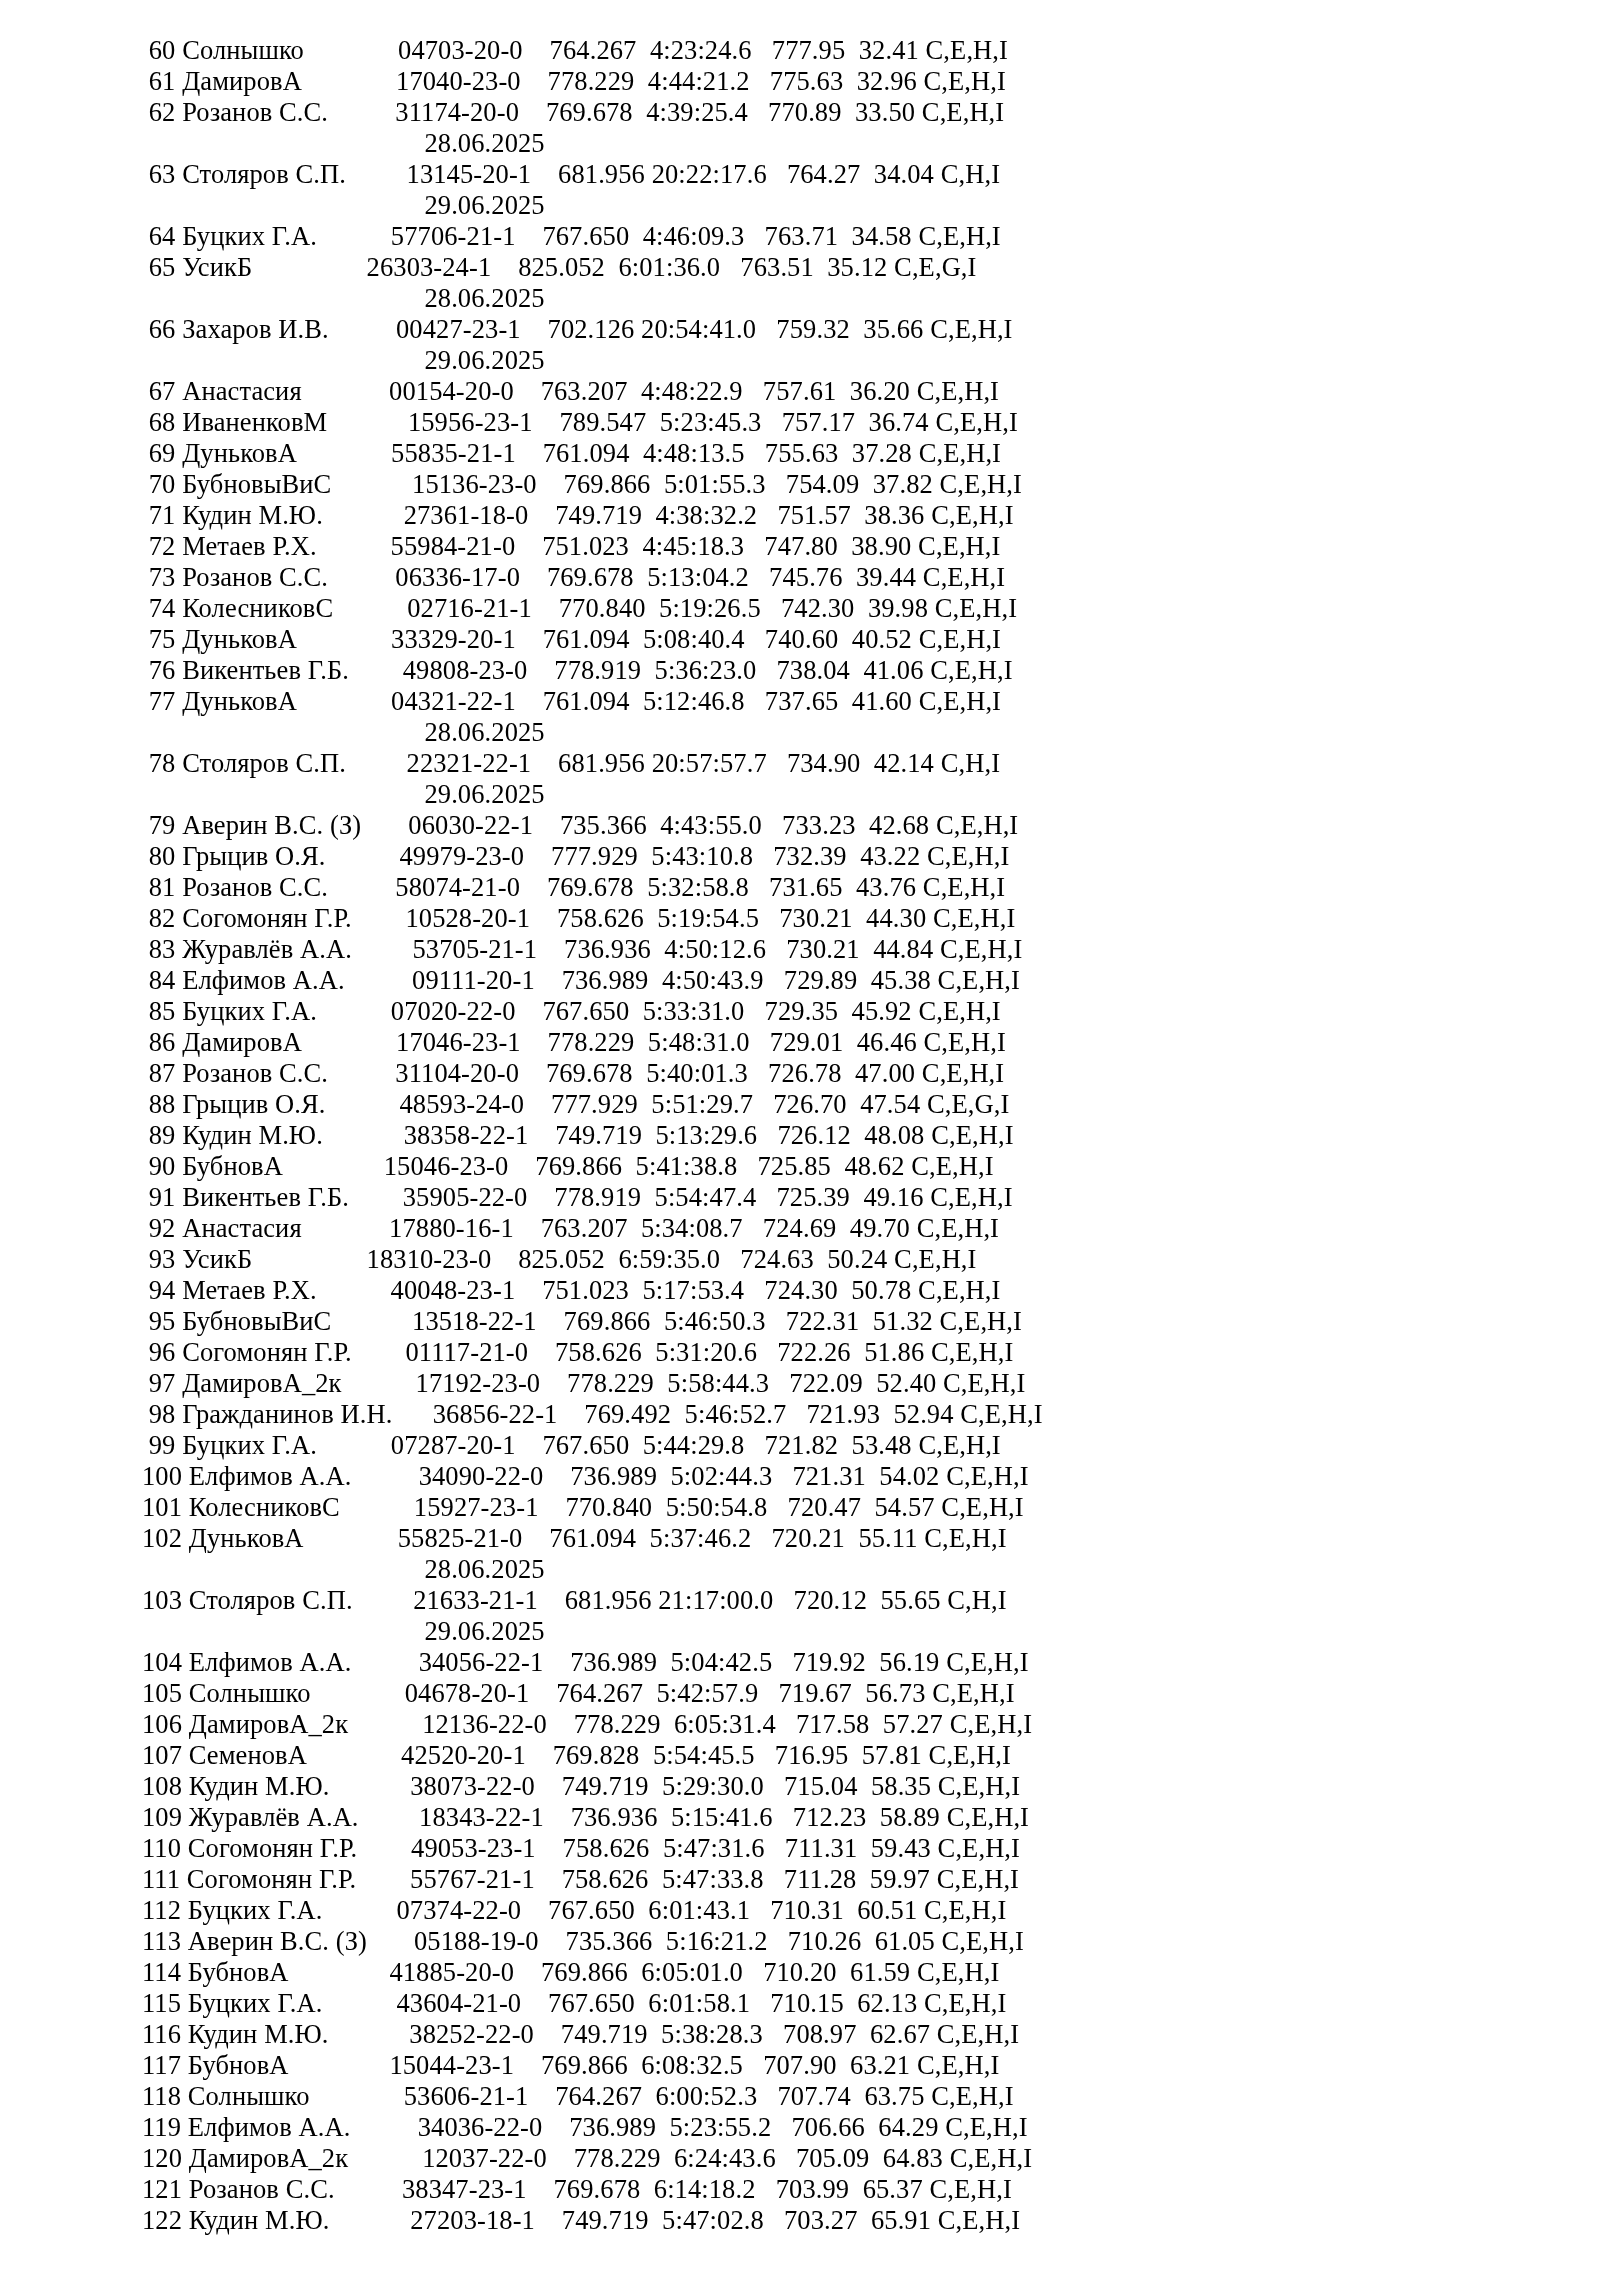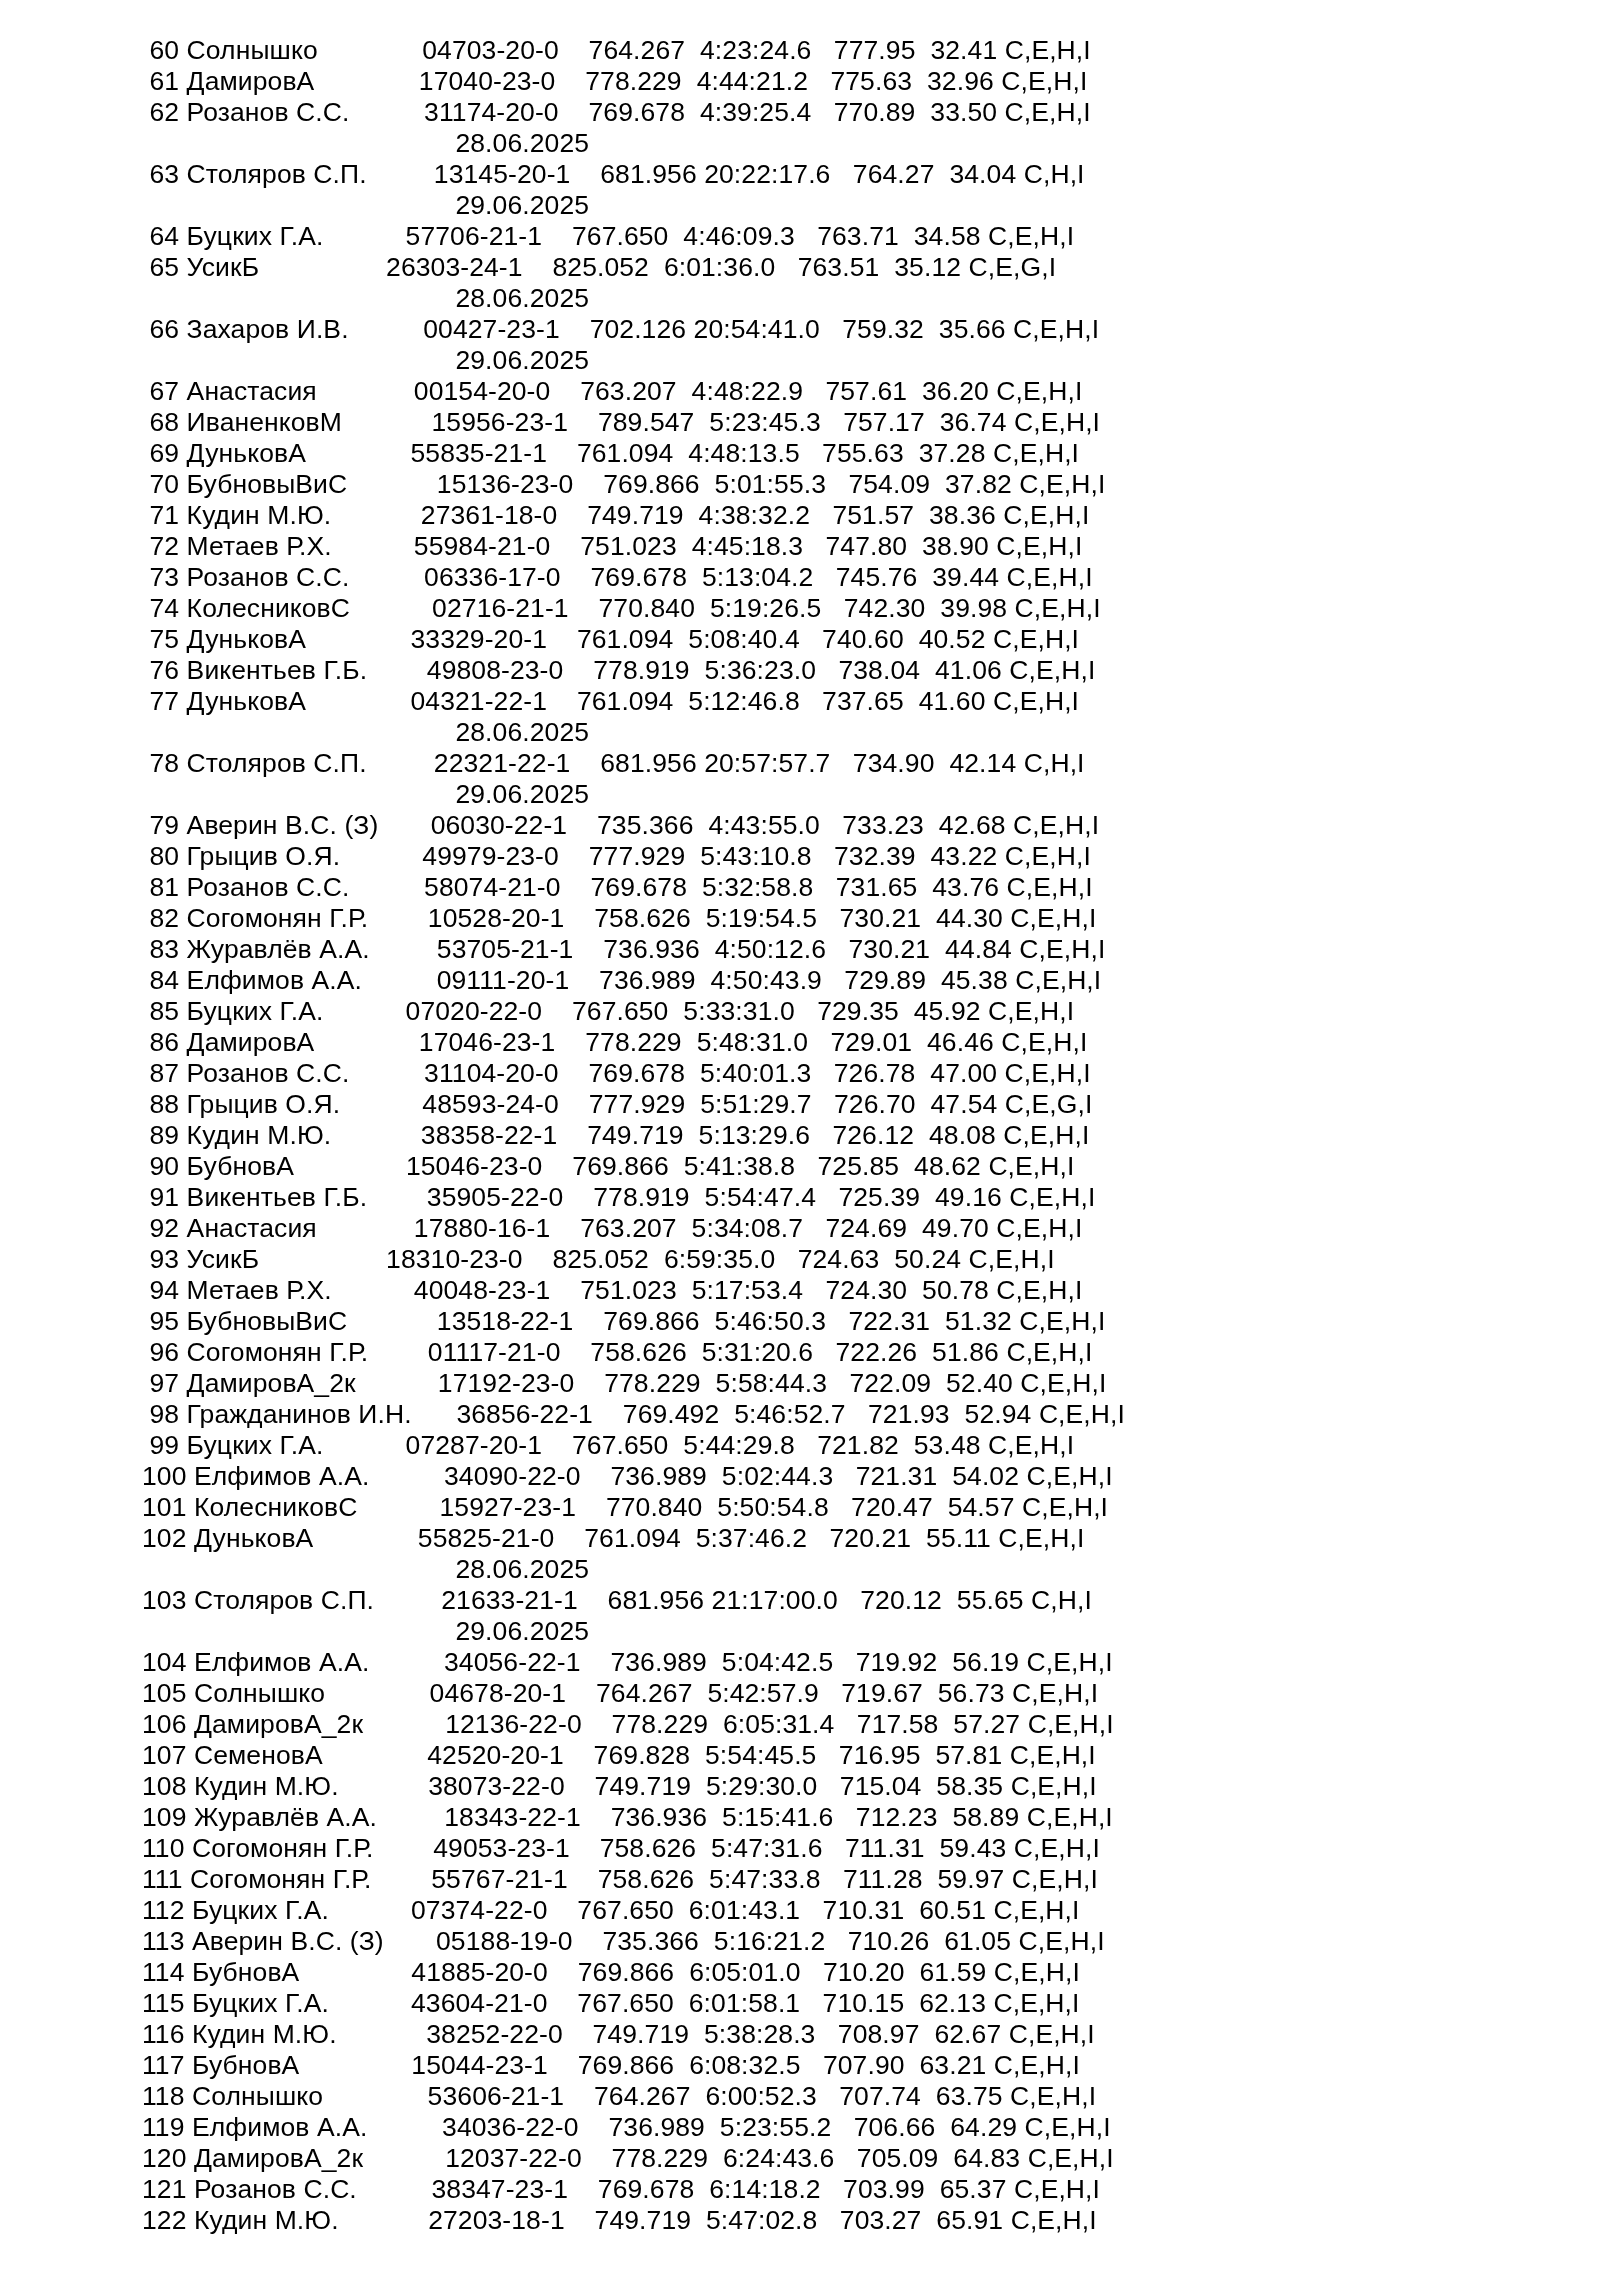--- a/index.html
+++ b/index.html
@@ -16,21 +16,21 @@
   .page {
     position: absolute;
     inset: 0;
     background: #ffffff;
   }
   pre.listing {
     position: absolute;
     left: 142px;
     top: 35px;
     margin: 0;
-    font-family: Liberation Sans, sans-serif;
+    font-family: Liberation Serif, serif;
     font-size: 26.5px;
     line-height: 31px;
     letter-spacing: 0.1px;
     color: #000000;
     white-space: pre;
   }
   pre.listing span { display: inline; }
 </style>
 </head>
 <body>

